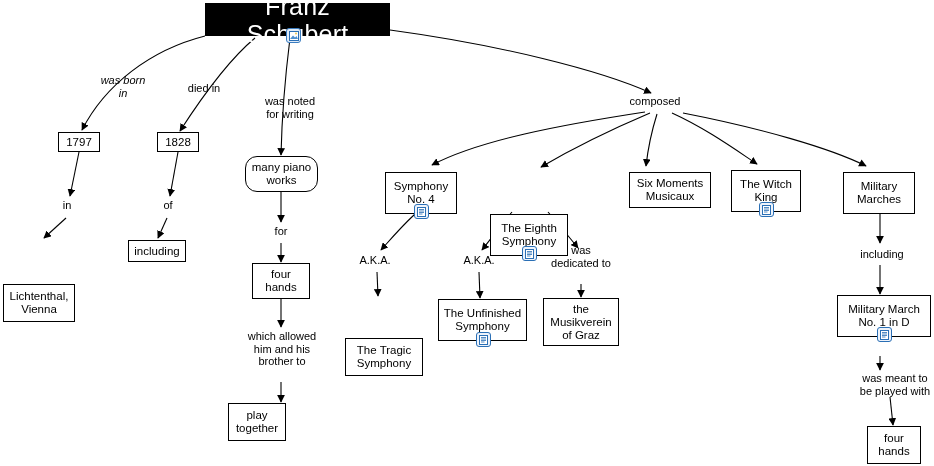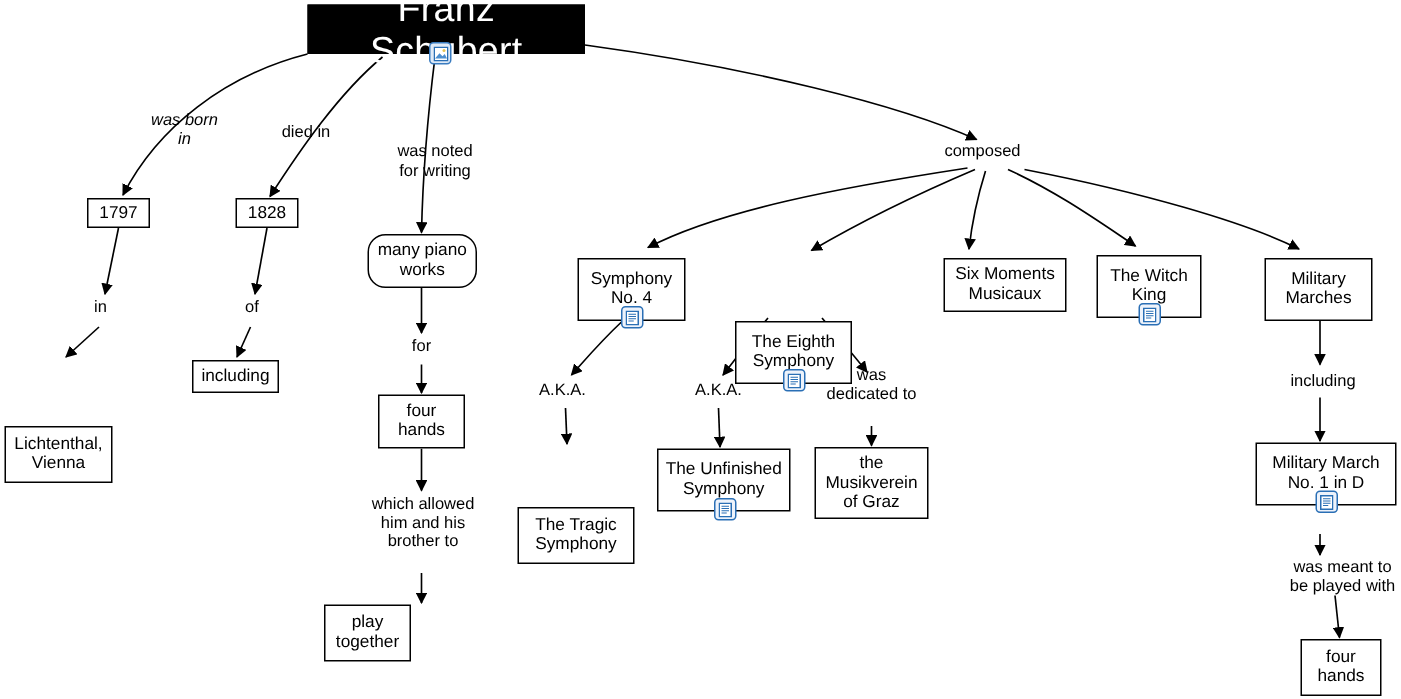--- a/index.html
+++ b/index.html
@@ -252,21 +252,21 @@
     <span>Military March
 No. 1 in D</span>
     <span class="badge" style="left:39px; top:31px;">
       <svg width="9" height="10" viewBox="0 0 9 10">
         <rect x="0.5" y="0.5" width="8" height="9" fill="#ffffff" stroke="#2a6fb5"></rect>
         <path d="M2 2.5 H7 M2 4 H7 M2 5.5 H7 M2 7 H5.5" stroke="#2a6fb5" stroke-width="0.8"></path>
       </svg>
     </span>
   </div>
 
-  <div class="node" style="left:216px; top:403px; width:58px; height:38px;">
+  <div class="node" style="left:228px; top:403px; width:58px; height:38px;">
     <span>play
 together</span>
   </div>
 
   <div class="node" style="left:867px; top:426px; width:54px; height:38px;">
     <span>four
 hands</span>
   </div>
 
   <div class="label" style="left:92px; top:74px; width:62px;font-style:italic;">was born

